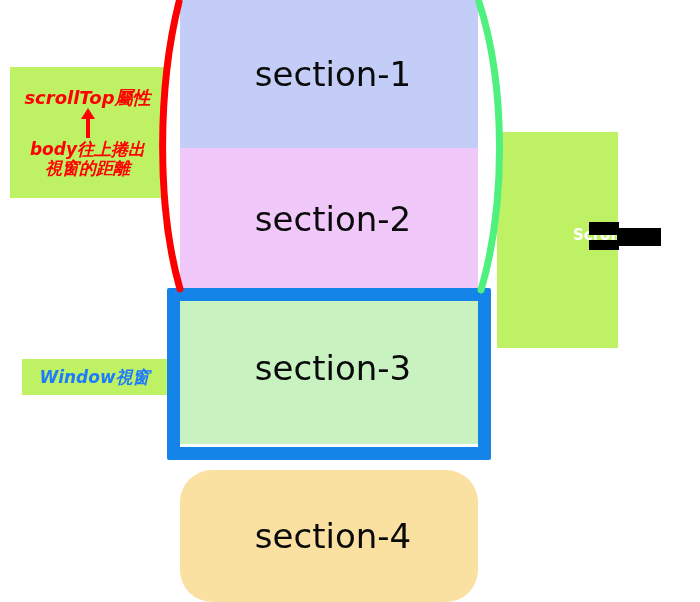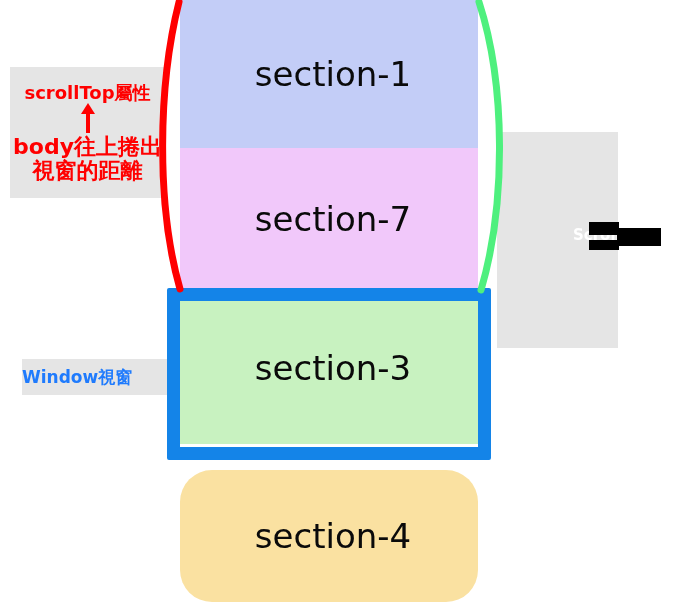--- a/index.html
+++ b/index.html
@@ -49,22 +49,23 @@
     height: 172px;
     box-sizing: border-box;
     border: 13px solid #1484e8;
     background: transparent;
     border-radius: 2px;
   }
 
   
   .callout {
     position: absolute;
-    background: #e5e5e5;
+    background: #bef264;
     box-sizing: border-box;
+    font-style: italic;
   }
 
   #callout-scrolltop {
     left: 10px;
     top: 67px;
     width: 155px;
     height: 131px;
     display: flex;
     flex-direction: column;
     align-items: center;
@@ -73,21 +74,21 @@
   }
   .red-text {
     color: #ff0000;
     font-family: "DejaVu Sans", sans-serif;
     font-weight: bold;
     font-size: 18px;
     line-height: 1.08;
     text-align: center;
     white-space: nowrap;
   }
-  .red-text.small { font-size: 22px; }
+  .red-text.small { font-size: 17px; }
   #arrow-up {
     width: 18px;
     height: 30px;
     position: relative;
     margin: 1px 0 2px 0;
   }
   #arrow-up .shaft {
     position: absolute;
     left: 7px;
     top: 7px;
@@ -106,20 +107,21 @@
     border-bottom: 11px solid #ff0000;
   }
 
   #callout-window {
     left: 22px;
     top: 359px;
     width: 145px;
     height: 36px;
     display: flex;
     align-items: center;
+    justify-content: center;
   }
   .blue-text {
     color: #1f7bfd;
     font-family: "DejaVu Sans", sans-serif;
     font-weight: bold;
     font-size: 17px;
     white-space: nowrap;
   }
 
   #callout-scrollheight {
@@ -187,21 +189,21 @@
 </head>
 <body>
 
 <div id="stage">
 
   <div class="section" id="sec1">
     <span>section-1</span>
   </div>
 
   <div class="section" id="sec2">
-    <span>section-7</span>
+    <span>section-2</span>
   </div>
 
   <div class="section" id="sec3">
     <span>section-3</span>
   </div>
 
   <div class="section" id="sec4">
     <span>section-4</span>
   </div>
 

